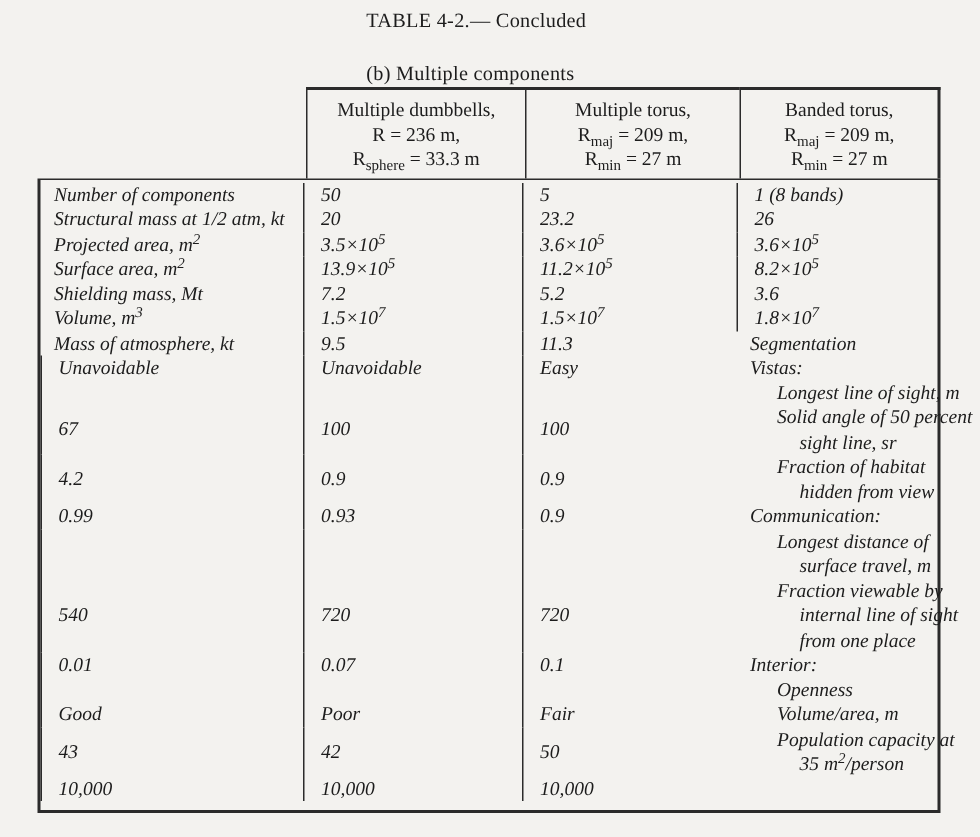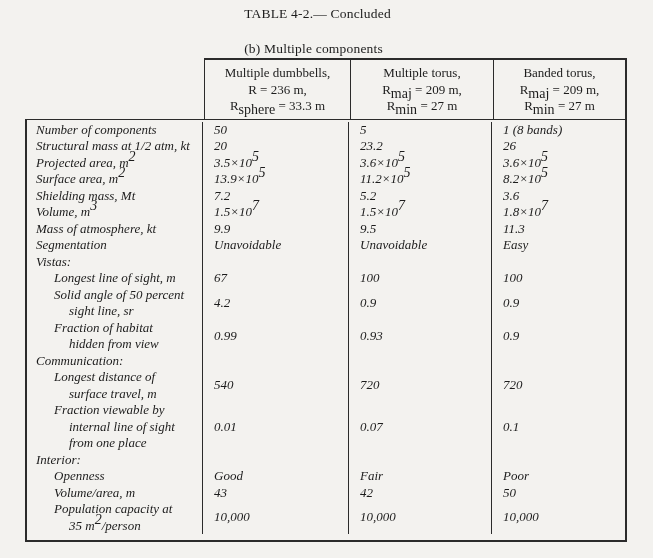--- a/index.html
+++ b/index.html
@@ -84,21 +84,21 @@
   .i1{padding-left:27px;}
   .i2{padding-left:42px;}
   .cell-val{
     border-left:1.5px solid var(--line);
     padding-left:11px;
     display:flex;
     align-items:center;
     white-space:nowrap;
   }
   sub,sup{
-    font-size:14px;
+    font-size:10px;
     line-height:0;
   }
   sup{vertical-align:0.45em;}
   sub{vertical-align:-0.3em;}
 </style>
 </head>
 <body>
 
 <div class="page">
 
@@ -198,23 +198,20 @@
         <div class="cell-val">
           <span>1.5×10<sup>7</sup></span>
         </div>
         <div class="cell-val">
           <span>1.8×10<sup>7</sup></span>
         </div>
         <div class="cell-label">
           <div class="lbl-line i0">Mass of atmosphere, kt</div>
         </div>
         <div class="cell-val">
-          <span>9.9</span>
-        </div>
-        <div class="cell-val">
           <span>9.5</span>
         </div>
         <div class="cell-val">
           <span>11.3</span>
         </div>
         <div class="cell-label">
           <div class="lbl-line i0">Segmentation</div>
         </div>
         <div class="cell-val">
           <span>Unavoidable</span>
@@ -326,24 +323,24 @@
         <div class="cell-val">
           <span></span>
         </div>
         <div class="cell-label">
           <div class="lbl-line i1">Openness</div>
         </div>
         <div class="cell-val">
           <span>Good</span>
         </div>
         <div class="cell-val">
+          <span>Poor</span>
+        </div>
+        <div class="cell-val">
           <span>Fair</span>
-        </div>
-        <div class="cell-val">
-          <span>Poor</span>
         </div>
         <div class="cell-label">
           <div class="lbl-line i1">Volume/area, m</div>
         </div>
         <div class="cell-val">
           <span>43</span>
         </div>
         <div class="cell-val">
           <span>42</span>
         </div>

